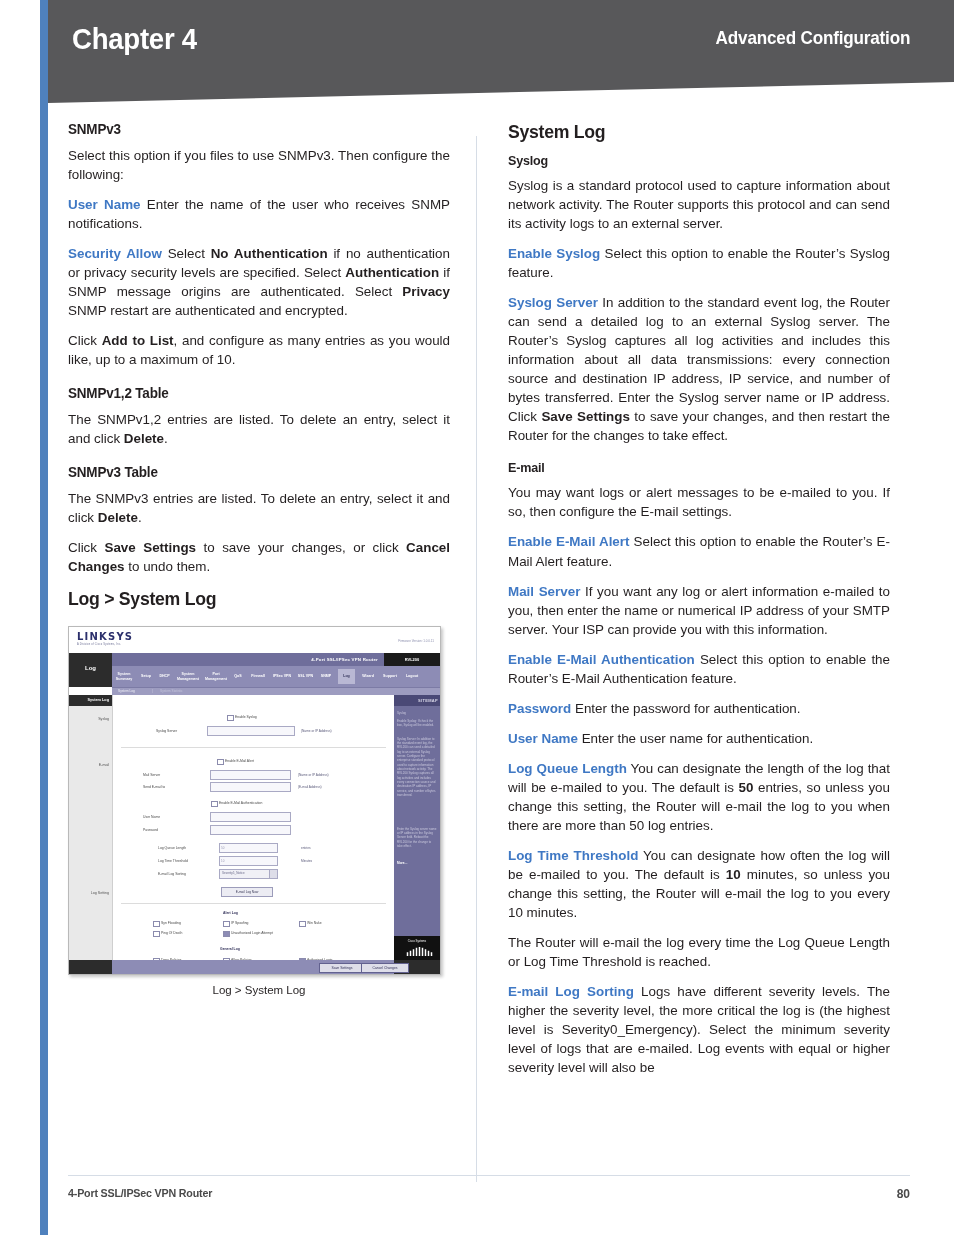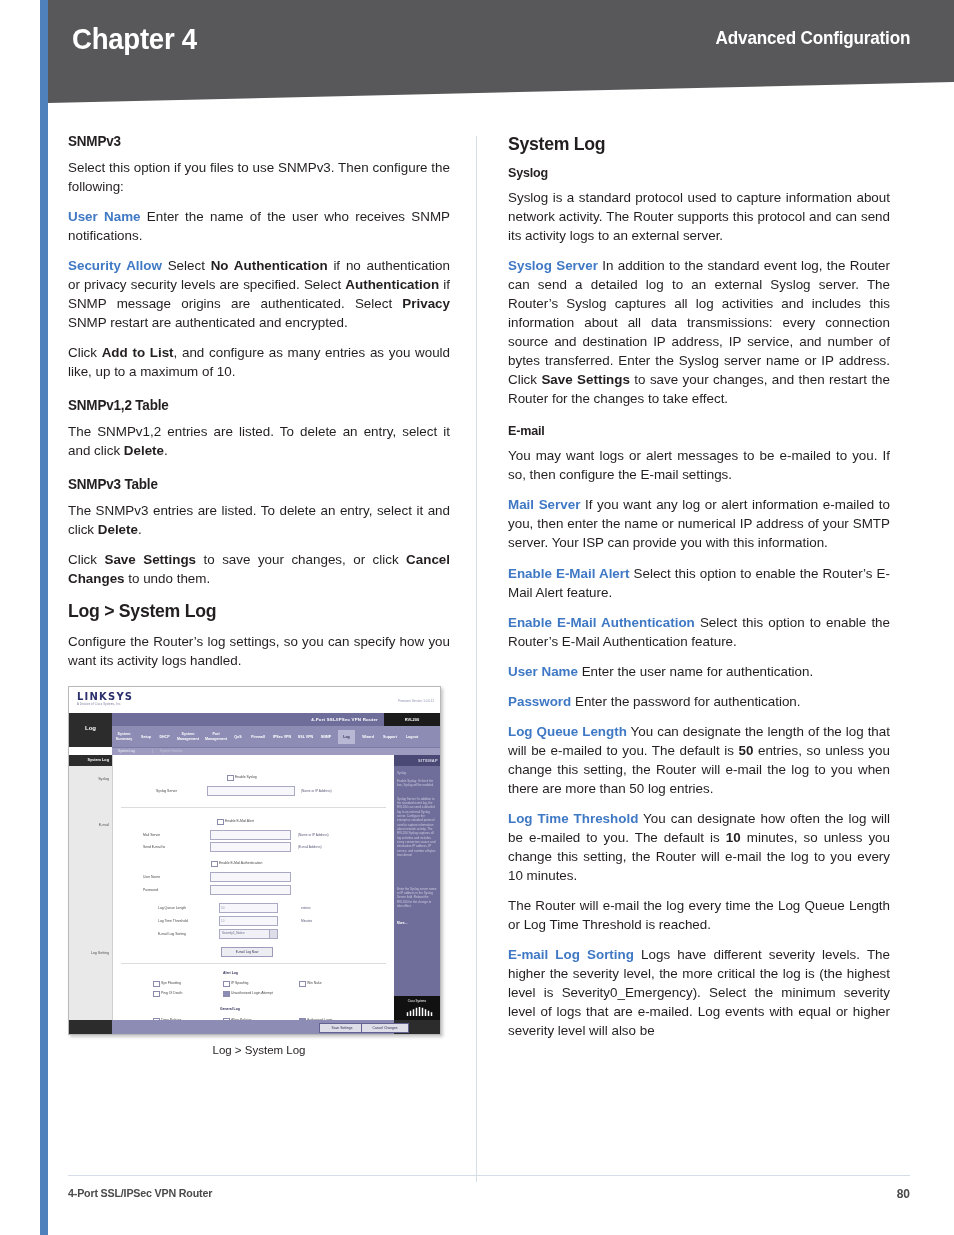--- a/index.html
+++ b/index.html
@@ -56,21 +56,21 @@
     font-weight: bold;
     color: #ffffff;
     letter-spacing: -0.2px;
     transform: scaleX(0.9);
     transform-origin: right center;
   }
 
   
   .col {
     position: absolute;
-    top: 133px;
+    top: 121px;
     width: 382px;
   }
   .col-left  { left: 68px; }
   .col-right { left: 508px; }
 
   .col-divider {
     position: absolute;
     left: 476px;
     top: 136px;
     width: 1px;
@@ -346,21 +346,20 @@
   <h3 class="sub">SNMPv3 Table</h3>
   <p class="body">
     <span>The SNMPv3 entries are listed. To delete an entry, select it and click </span><span class="bold">Delete</span><span>.</span>
   </p>
 
   <p class="body">
     <span>Click </span><span class="bold">Save Settings</span><span> to save your changes, or click </span><span class="bold">Cancel Changes</span><span> to undo them.</span>
   </p>
 
   <h2 class="sec">Log &gt; System Log</h2>
-  <p class="body">Configure the Router’s log settings, so you can specify how you want its activity logs handled.</p>
 
   <div class="figure-wrap">
     <div class="figure">
 
       <div class="ru-top">
         <div class="ru-logo">LINKSYS</div>
         <div class="ru-logo-sub">A Division of Cisco Systems, Inc.</div>
         <div class="ru-fw">Firmware Version: 1.0.0.11</div>
       </div>
 
@@ -507,47 +506,50 @@
   </div>
 </div>
 
 <div class="col col-right">
 
   <h2 class="sec">System Log</h2>
 
   <h4 class="subsub" style="margin-top:6px">Syslog</h4>
   <p class="body">Syslog is a standard protocol used to capture information about network activity. The Router supports this protocol and can send its activity logs to an external server.</p>
 
+  <p class="body">
+    <span class="term">Enable Syslog</span><span>  Select this option to enable the Router’s Syslog feature.</span>
+  </p>
 
   <p class="body">
     <span class="term">Syslog Server</span><span> In addition to the standard event log, the Router can send a detailed log to an external Syslog server. The Router’s Syslog captures all log activities and includes this information about all data transmissions: every connection source and destination IP address, IP service, and number of bytes transferred. Enter the Syslog server name or IP address. Click </span><span class="bold">Save Settings</span><span> to save your changes, and then restart the Router for the changes to take effect.</span>
   </p>
 
   <h4 class="subsub">E-mail</h4>
   <p class="body">You may want logs or alert messages to be e-mailed to you. If so, then configure the E-mail settings.</p>
 
   <p class="body">
+    <span class="term">Enable E-Mail Alert</span><span> Select this option to enable the Router’s E-Mail Alert feature.</span>
+  </p>
+
+  <p class="body">
     <span class="term">Mail Server</span><span> If you want any log or alert information e-mailed to you, then enter the name or numerical IP address of your SMTP server. Your ISP can provide you with this information.</span>
   </p>
 
-  <p class="body">
-    <span class="term">Enable E-Mail Alert</span><span> Select this option to enable the Router’s E-Mail Alert feature.</span>
-  </p>
-
 
   <p class="body">
     <span class="term">Enable E-Mail Authentication</span><span> Select this option to enable the Router’s E-Mail Authentication feature.</span>
   </p>
 
   <p class="body">
+    <span class="term">Password</span><span>  Enter the password for authentication.</span>
+  </p>
+
+  <p class="body">
     <span class="term">User Name</span><span>  Enter the user name for authentication.</span>
-  </p>
-
-  <p class="body">
-    <span class="term">Password</span><span>  Enter the password for authentication.</span>
   </p>
 
   <p class="body">
     <span class="term">Log Queue Length</span><span>  You can designate the length of the log that will be e-mailed to you. The default is </span><span class="bold">50</span><span> entries, so unless you change this setting, the Router will e-mail the log to you when there are more than 50 log entries.</span>
   </p>
 
   <p class="body">
     <span class="term">Log Time Threshold</span><span>  You can designate how often the log will be e-mailed to you. The default is </span><span class="bold">10</span><span> minutes, so unless you change this setting, the Router will e-mail the log to you every 10 minutes.</span>
   </p>
 

